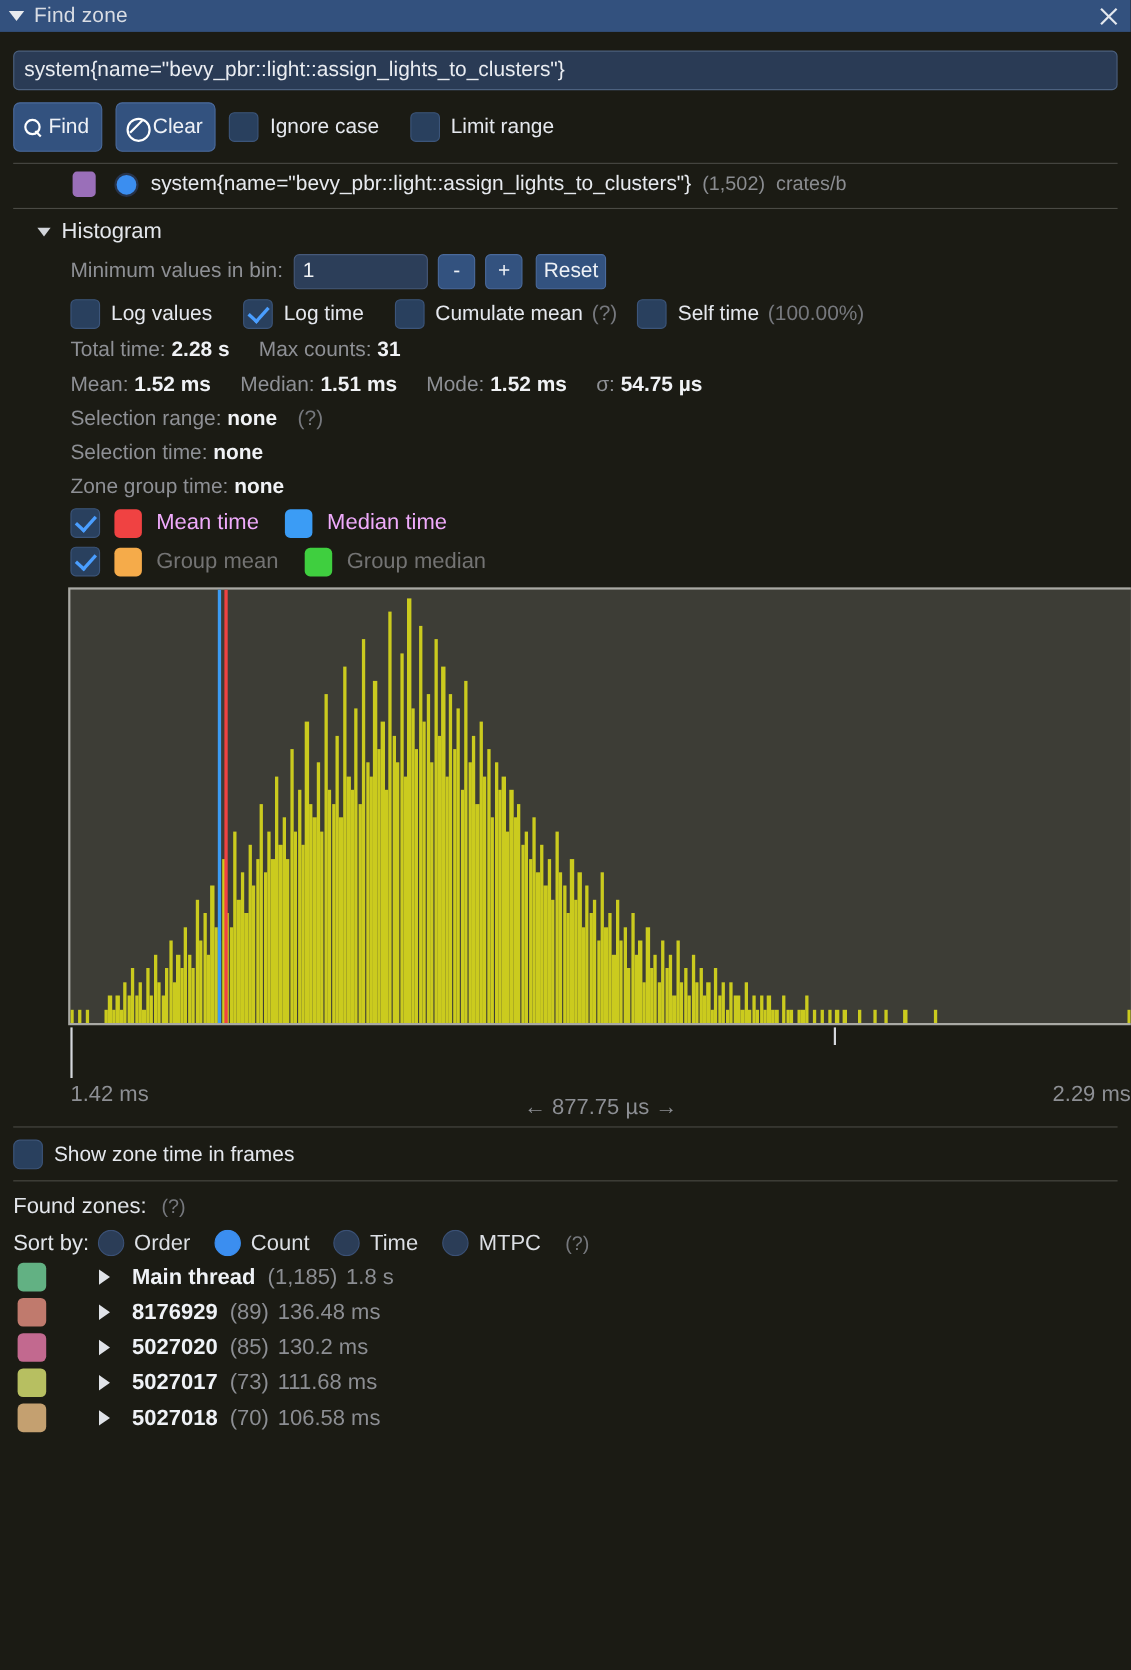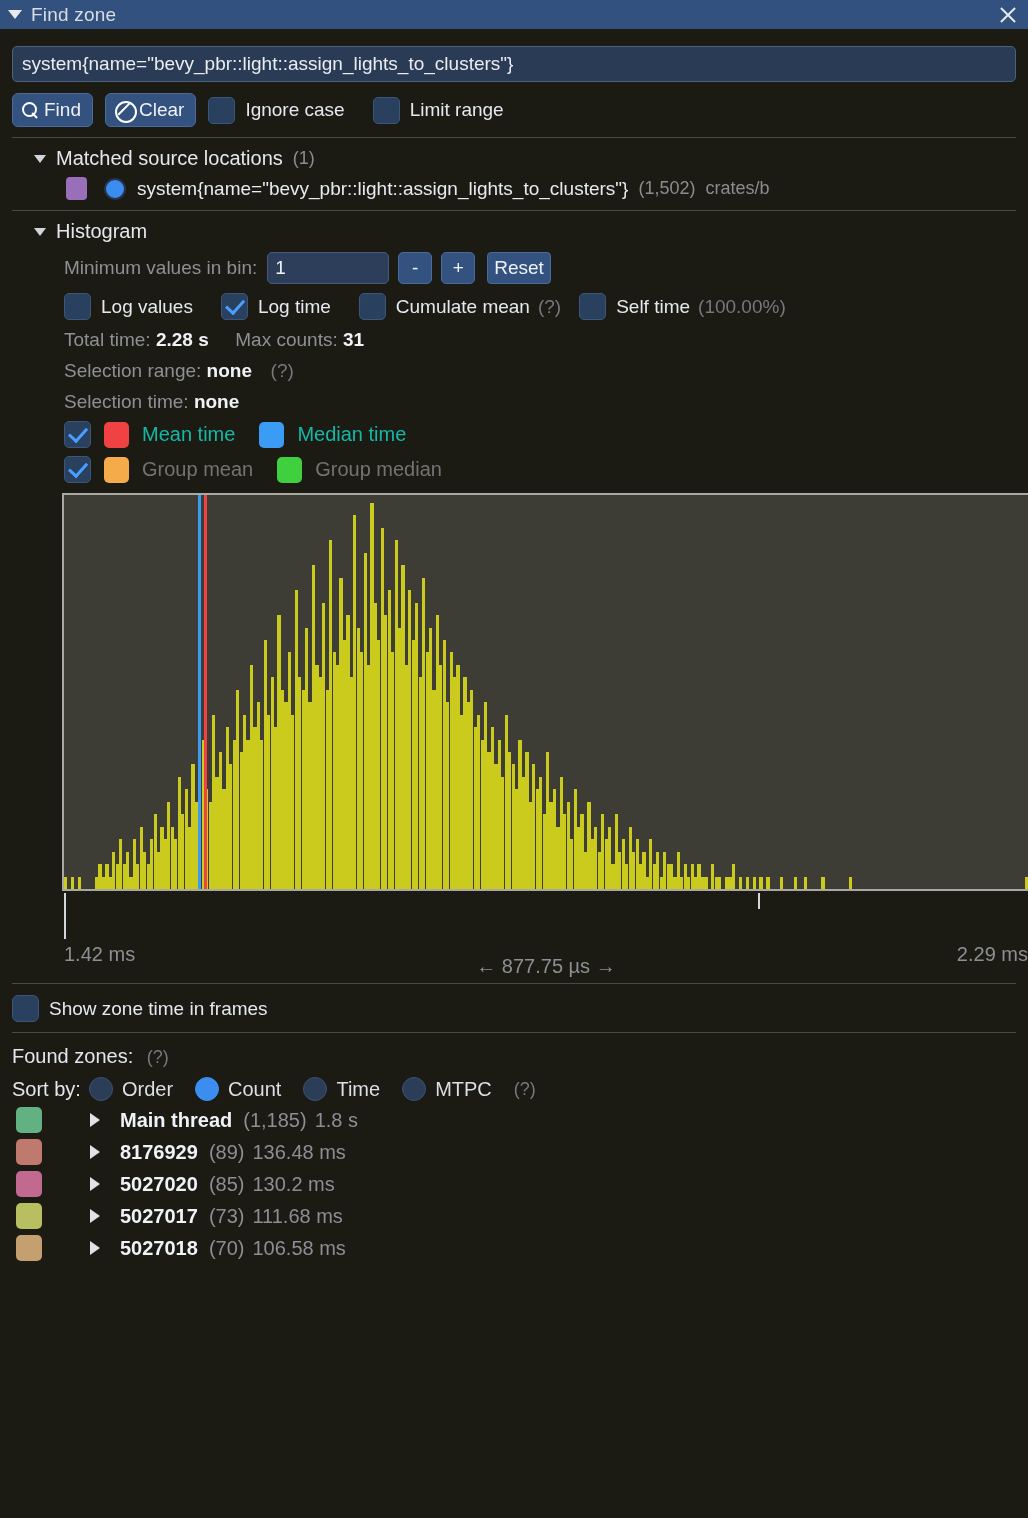--- a/index.html
+++ b/index.html
@@ -56,21 +56,21 @@
     font-size: 19px;
     font-family: "Liberation Sans", sans-serif;
     padding: 0 9px;
     display: flex; align-items: center;
     white-space: nowrap; overflow: hidden;
   }
 
   
   .btn-row { display: flex; align-items: center; margin-top: 11px; gap: 0; }
   .btn {
-    height: 34px;
+    height: 45px;
     background: #33527f;
     border: 1px solid #4a6punk;
     border: 1px solid #4a6a9c;
     border-radius: 6px;
     color: #eef1f6;
     font-size: 19px;
     display: flex; align-items: center;
     padding: 0 11px 0 9px;
     gap: 6px;
     margin-right: 12px;
@@ -157,21 +157,21 @@
     height:32px;background:#33527f;border:1px solid #4a6a9c;border-radius:4px;
     color:#eef1f6;font-size:19px;display:flex;align-items:center;padding:0 6px;margin-left:12px;
   }
 
   .optrow { display:flex; align-items:center; margin-top:9px; padding-left:52px; }
 
   
   .legrow { display:flex; align-items:center; margin-top:8px; padding-left:52px; }
   .legsw { width:25px;height:26px;border-radius:5px; flex:0 0 auto; }
   .legtext { font-size:20px; margin-left:13px; margin-right:24px; }
-  .legtext.on { color:#14b8a6; }
+  .legtext.on { color:#f0abfc; }
   .legtext.off { color:#737373; }
 
   
   .hist-wrap { margin-top:10px; padding-left:50px; }
   .hist {
     width:968px; height:398px;
     background:#3d3d36;
     border:2px solid #a9a9a4;
     position:relative; overflow:hidden;
   }
@@ -245,25 +245,20 @@
       <span>Clear</span>
     </div>
     <div class="cbox"></div>
     <span class="cb-label">Ignore case</span>
     <div class="cbox"></div>
     <span class="cb-label">Limit range</span>
   </div>
 
   <div class="sep"></div>
 
-  <div class="tree-hdr">
-    <div class="tri-sm"></div>
-    <span class="tree-title">Matched source locations</span>
-    <span class="count-dim">(1)</span>
-  </div>
 
   <div class="match-row">
     <div class="sw" style="background:#9a6fb9"></div>
     <div class="radio-dot"></div>
     <span class="match-text">system{name="bevy_pbr::light::assign_lights_to_clusters"}</span>
     <span class="match-sub">(1,502)</span>
     <span class="match-sub">crates/b</span>
   </div>
 
   <div class="sep"></div>
@@ -295,33 +290,50 @@
   </div>
 
   <div class="stat-line">
     <span class="lbl">Total time:</span>
     <span class="val">2.28 s</span>
     <span class="gap"></span>
     <span class="lbl">Max counts:</span>
     <span class="val">31</span>
   </div>
 
+  <div class="stat-line">
+    <span class="lbl">Mean:</span>
+    <span class="val">1.52 ms</span>
+    <span class="gap"></span>
+    <span class="lbl">Median:</span>
+    <span class="val">1.51 ms</span>
+    <span class="gap"></span>
+    <span class="lbl">Mode:</span>
+    <span class="val">1.52 ms</span>
+    <span class="gap"></span>
+    <span class="lbl">σ:</span>
+    <span class="val">54.75 µs</span>
+  </div>
 
   <div class="stat-line">
     <span class="lbl">Selection range:</span>
     <span class="val">none</span>
     <span style="display:inline-block;width:8px"></span>
     <span class="hint">(?)</span>
   </div>
 
   <div class="stat-line">
     <span class="lbl">Selection time:</span>
     <span class="val">none</span>
   </div>
 
+  <div class="stat-line">
+    <span class="lbl">Zone group time:</span>
+    <span class="val">none</span>
+  </div>
 
 
   <div class="legrow">
     <div class="cbox checked"></div>
     <div class="legsw" style="margin-left:13px;background:#f04242"></div>
     <span class="legtext on">Mean time</span>
     <div class="legsw" style="background:#3b9cf5"></div>
     <span class="legtext on">Median time</span>
   </div>
 

